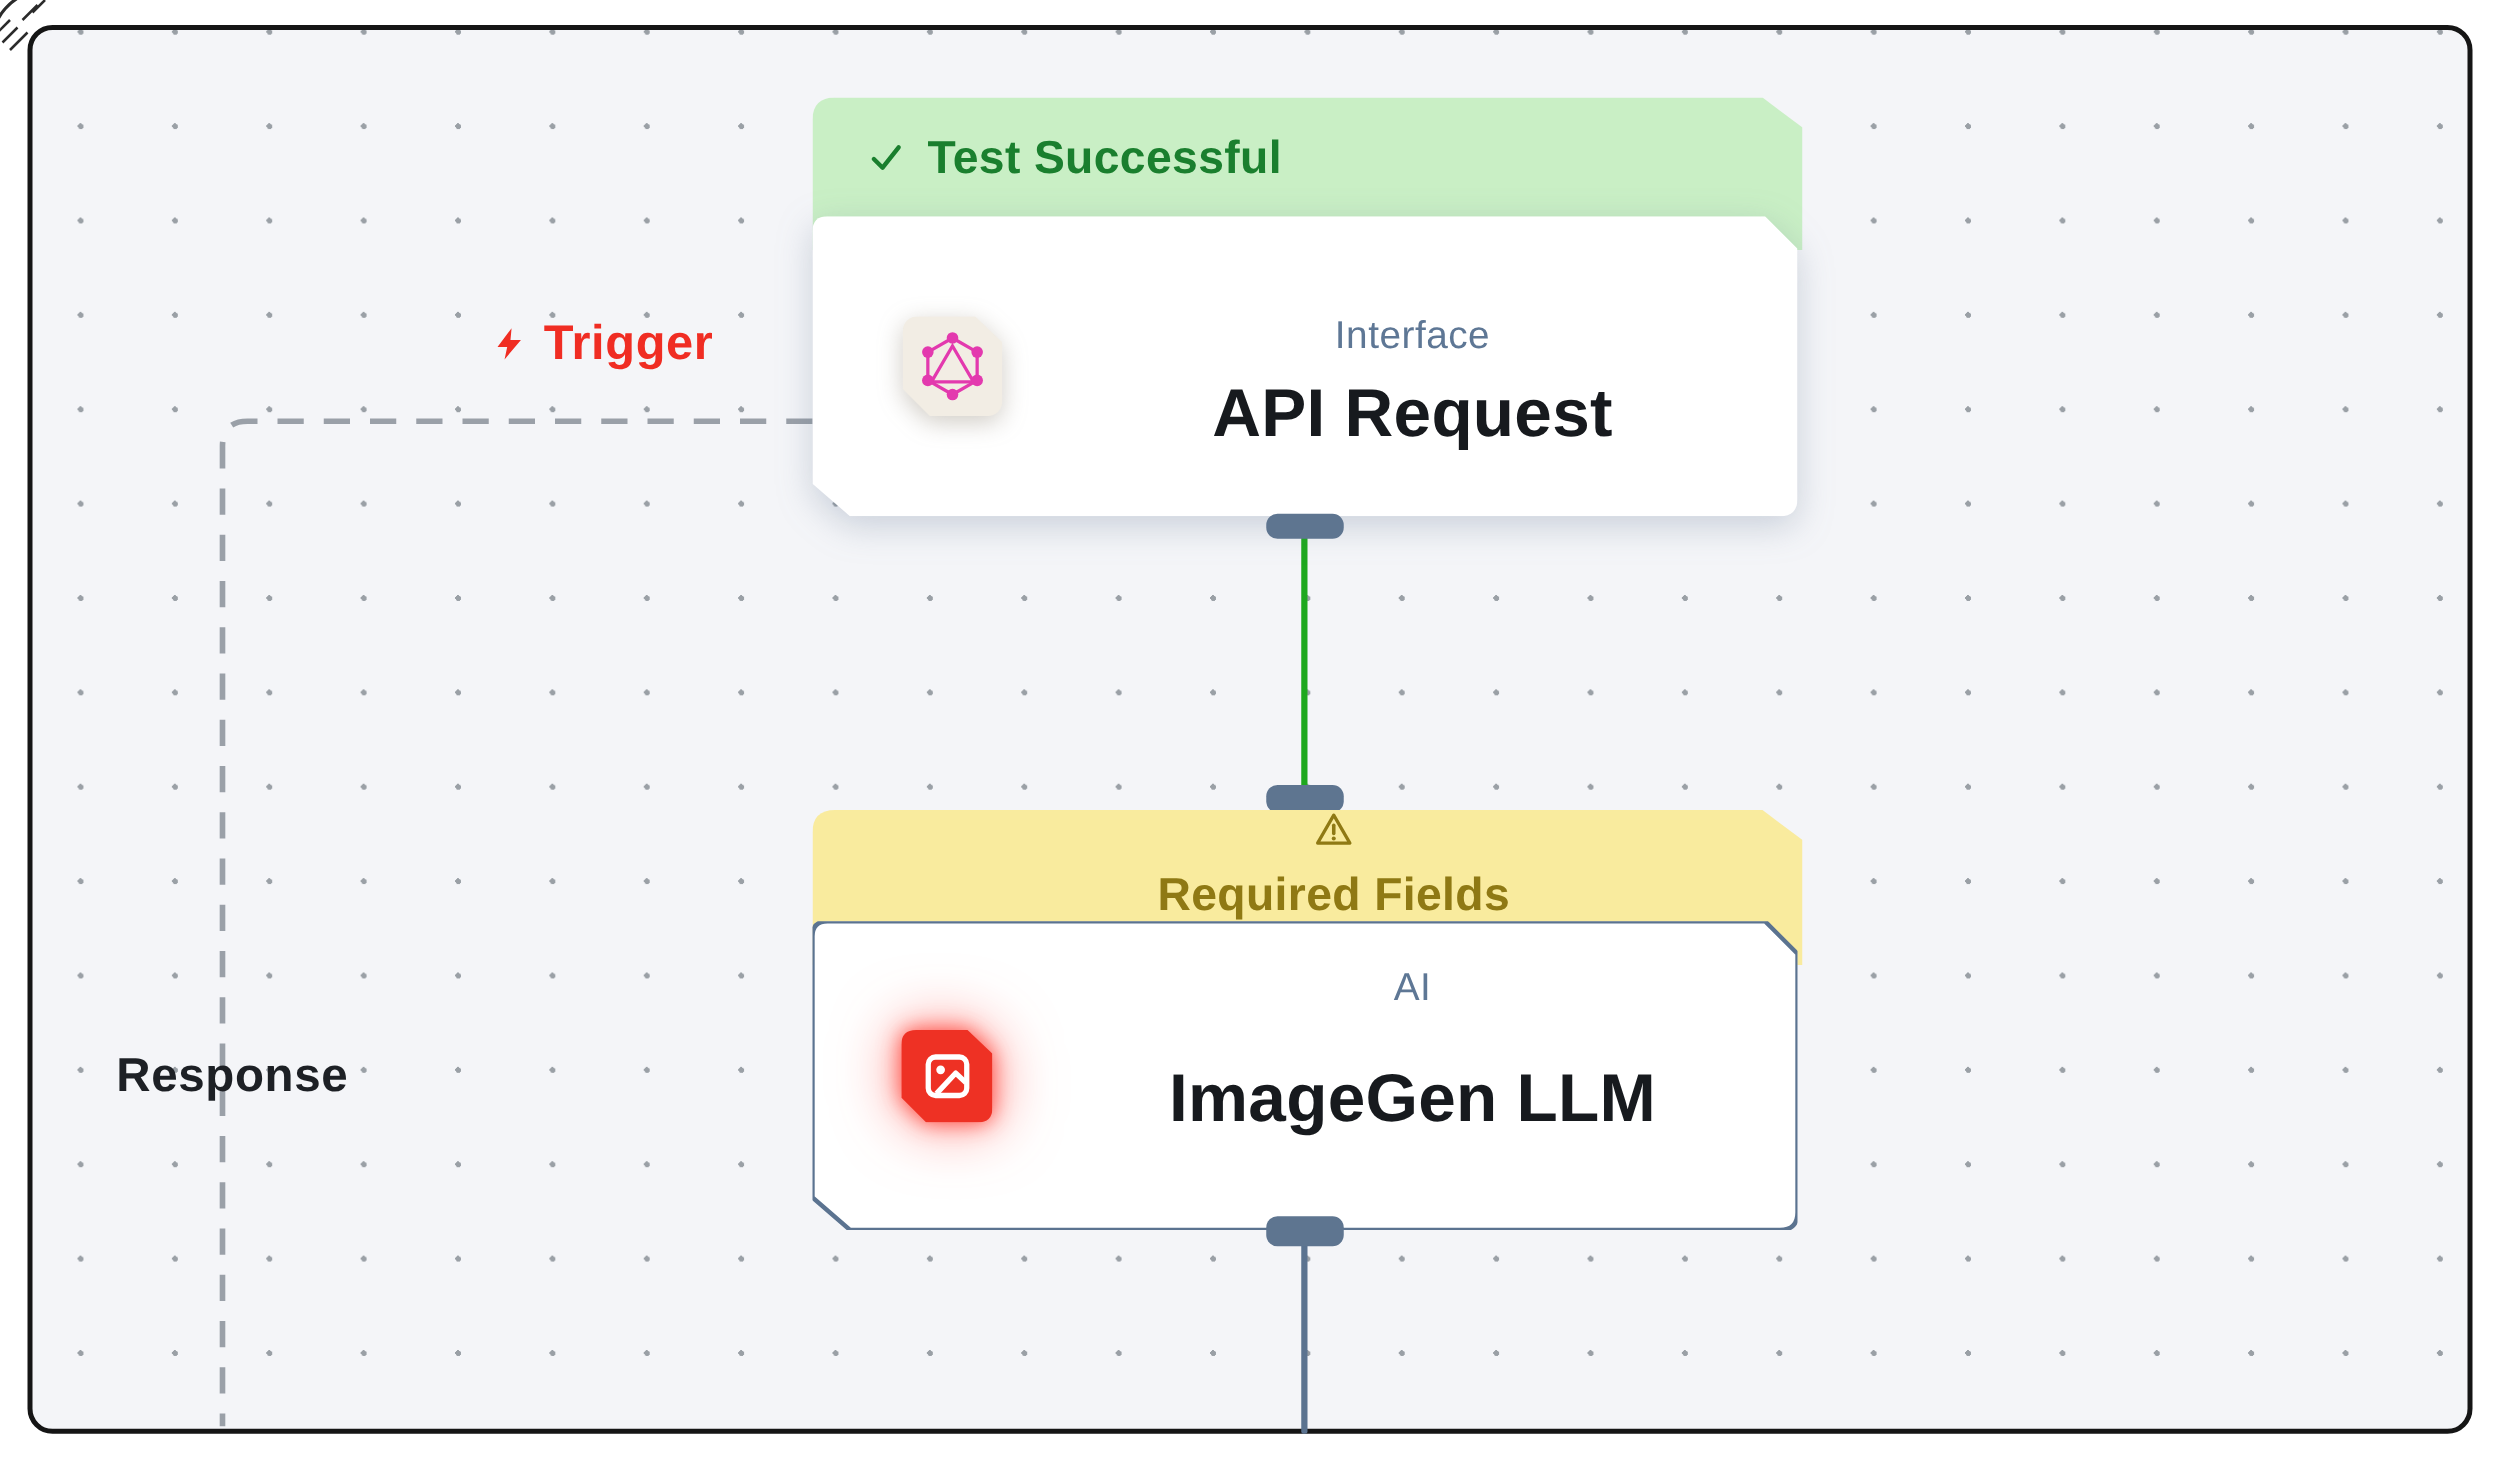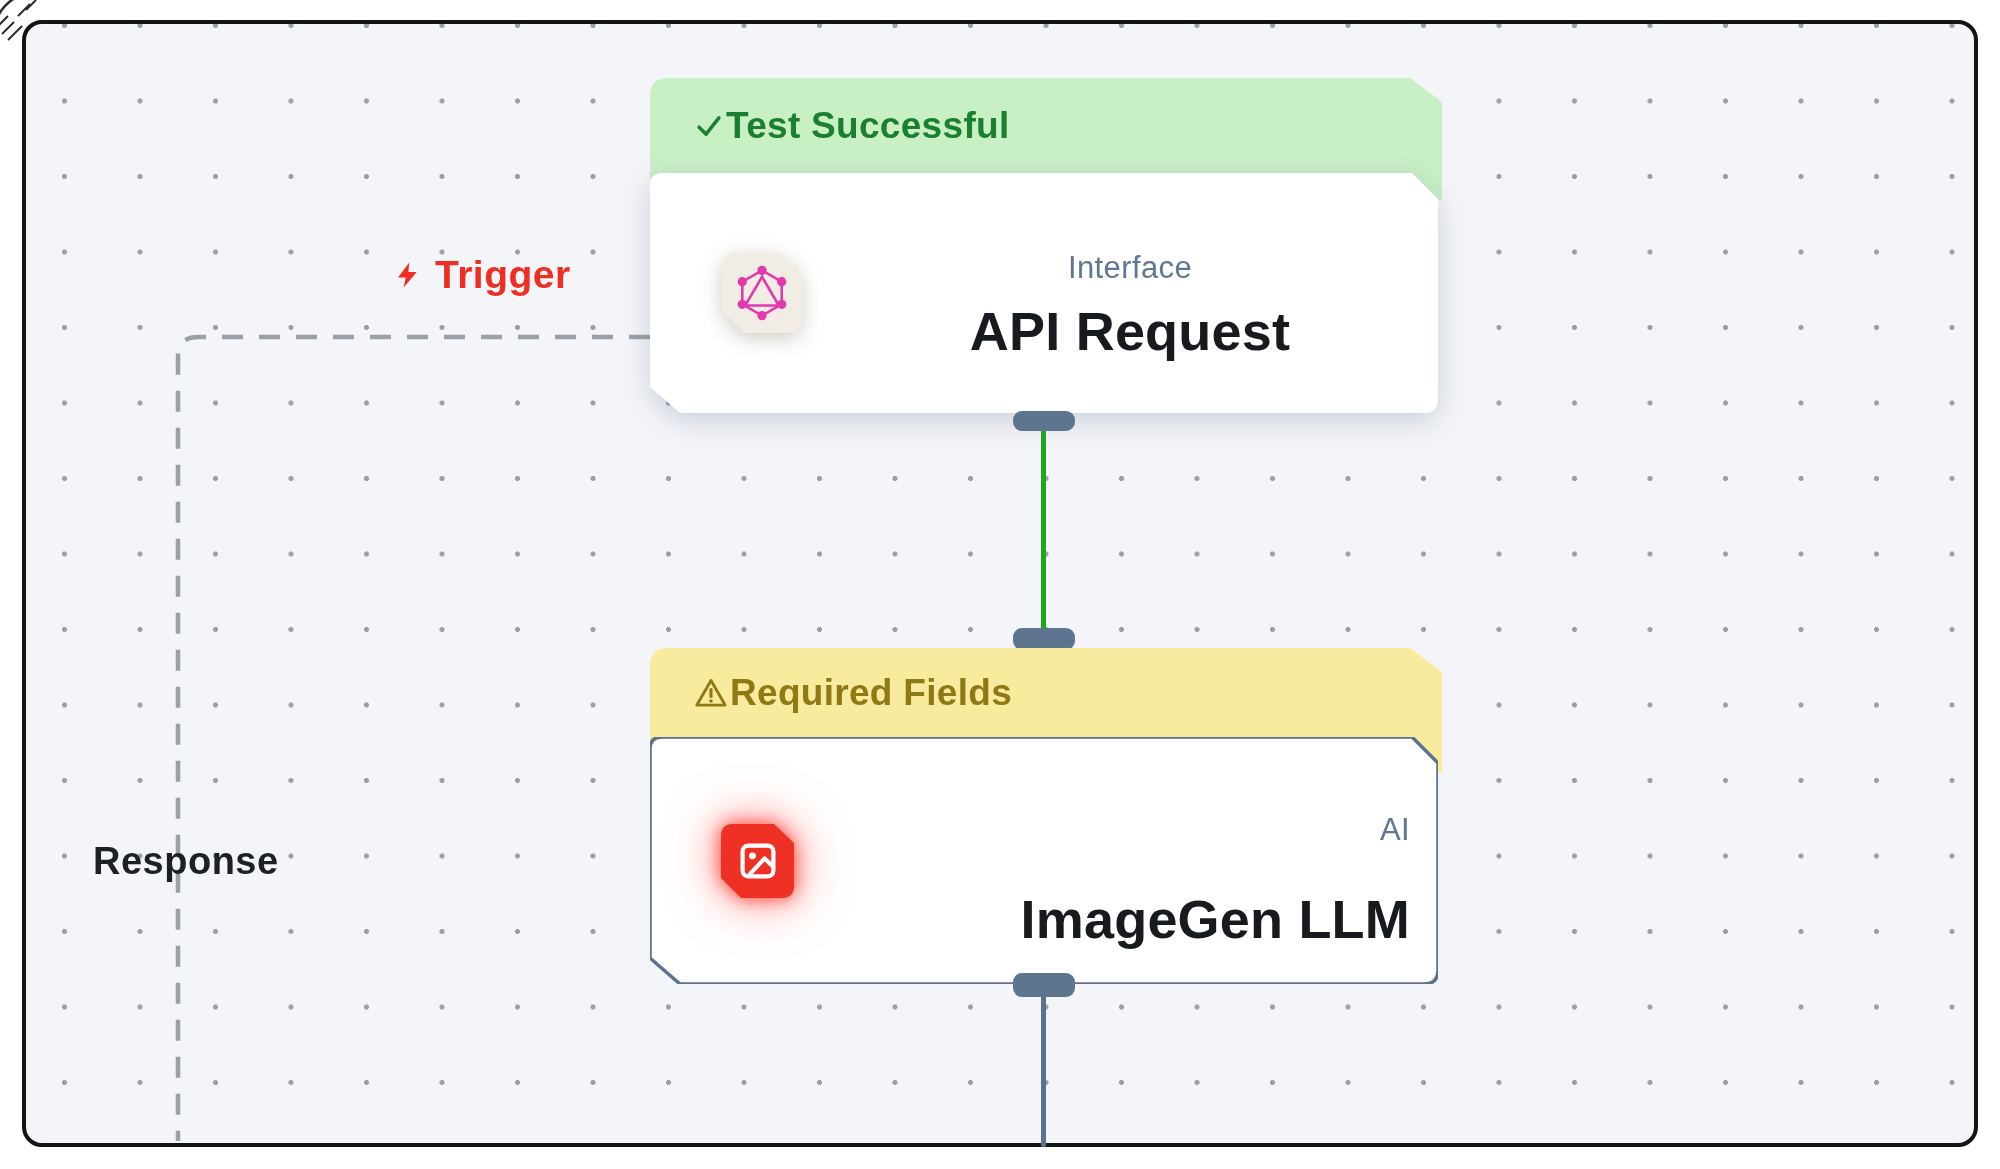--- a/index.html
+++ b/index.html
@@ -31,21 +31,21 @@
     color:#f02d23;font-size:39px;font-weight:bold;letter-spacing:.5px;
   }
   .response-label{
     position:absolute;left:93px;top:840px;
     color:#1d2025;font-size:38px;font-weight:700;letter-spacing:.5px;
   }
 
   
   .shape{position:absolute;}
   .card-shadow{filter:drop-shadow(0 8px 14px rgba(90,110,140,.28));}
-  .banner-row{position:absolute;display:flex;align-items:center;padding-left:42px;}
+  .banner-row{position:absolute;display:flex;align-items:center;gap:16px;padding-left:42px;}
   .banner-row .txt{font-size:37px;font-weight:bold;letter-spacing:.3px;}
   .banner-green .txt{color:#1a7f2e;}
   .banner-yellow .txt{color:#8f7914;}
 
   .node-body{position:absolute;display:flex;align-items:center;}
   .category{font-size:31px;font-weight:500;color:#5e7795;letter-spacing:.4px;}
   .node-title{font-size:54px;font-weight:bold;color:#171a1e;letter-spacing:.2px;}
 
   
   .icon-chip{position:absolute;display:flex;align-items:center;justify-content:center;}
@@ -140,40 +140,40 @@
     <span class="category">Interface</span>
     <span class="node-title">API Request</span>
   </div>
   <div class="handle handle-api-bottom"></div>
 
   <div class="handle handle-img-top"></div>
 
   <svg class="shape" style="left:650px;top:648px;" width="792" height="124" viewBox="0 0 792 124">
     <path d="M18 0 H760 L792 24 V124 H0 V18 Q0 0 18 0 Z" fill="#f9eb9e"></path>
   </svg>
-  <div class="banner-row banner-yellow" style="left:650px;top:648px;width:792px;height:89px;">
+  <div class="banner-row banner-yellow" style="left:650px;top:648px;width:792px;height:89px;flex-direction:column;">
     <svg width="38" height="34" viewBox="0 0 24 24">
       <path d="M12 3.2 L22 20.5 H2 Z" fill="none" stroke="#8f7914" stroke-width="2" stroke-linejoin="round"></path>
       <path d="M12 9.5 L12 14.5" stroke="#8f7914" stroke-width="2.2" stroke-linecap="round"></path>
       <circle cx="12" cy="17.6" r="1.25" fill="#8f7914"></circle>
     </svg>
     <span class="txt">Required Fields</span>
   </div>
 
   <svg class="shape" style="left:650px;top:737px;" width="788" height="247" viewBox="0 0 788 247">
     <path d="M12 0 H762 L788 26 V233 Q788 247 774 247 H30 L0 221 V12 Q0 0 12 0 Z" fill="#ffffff" stroke="#5b7390" stroke-width="3.5"></path>
   </svg>
   <div class="icon-chip chip-red">
     <div class="chip-clip">
       <svg width="44" height="44" viewBox="0 0 24 24">
         <rect x="3.6" y="3.6" width="16.8" height="16.8" rx="3.2" fill="none" stroke="#ffffff" stroke-width="2.3"></rect>
         <circle cx="9" cy="9.2" r="1.9" fill="#ffffff"></circle>
         <path d="M20 14.8 L15.6 10.6 L7.2 19.6" fill="none" stroke="#ffffff" stroke-width="2.3" stroke-linejoin="round"></path>
       </svg>
     </div>
   </div>
-  <div class="node-body" style="left:850px;top:812px;width:560px;height:112px;flex-direction:column;align-items:flex-end;justify-content:space-between;gap:40px;">
+  <div class="node-body" style="left:850px;top:772px;width:560px;height:112px;flex-direction:column;align-items:center;justify-content:space-between;gap:40px;">
     <span class="category">AI</span>
     <span class="node-title">ImageGen LLM</span>
   </div>
   <div class="handle handle-img-bottom"></div>
 
 </div>
 
 </body></html>

